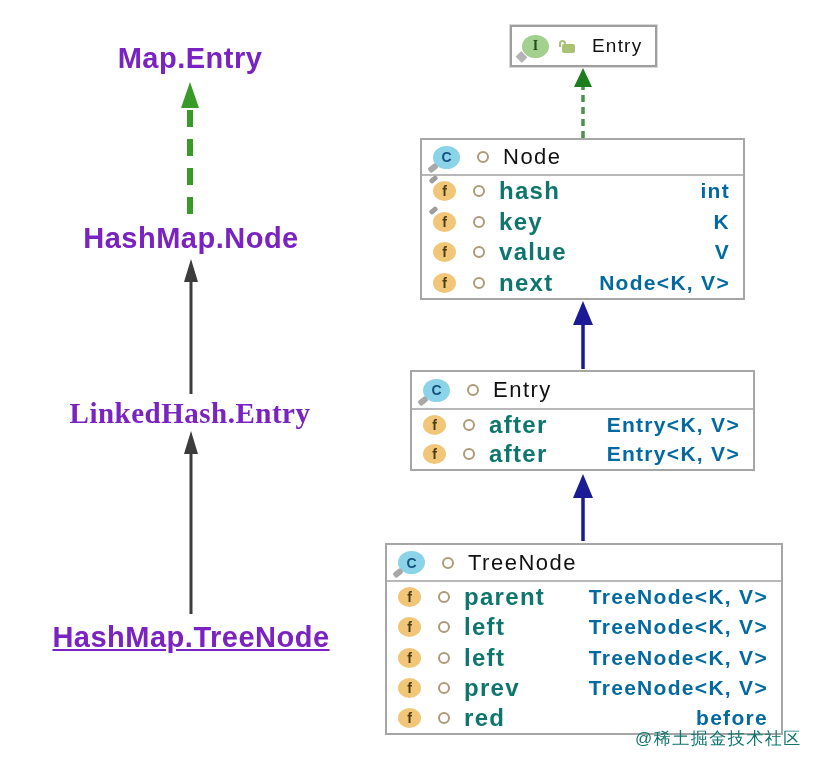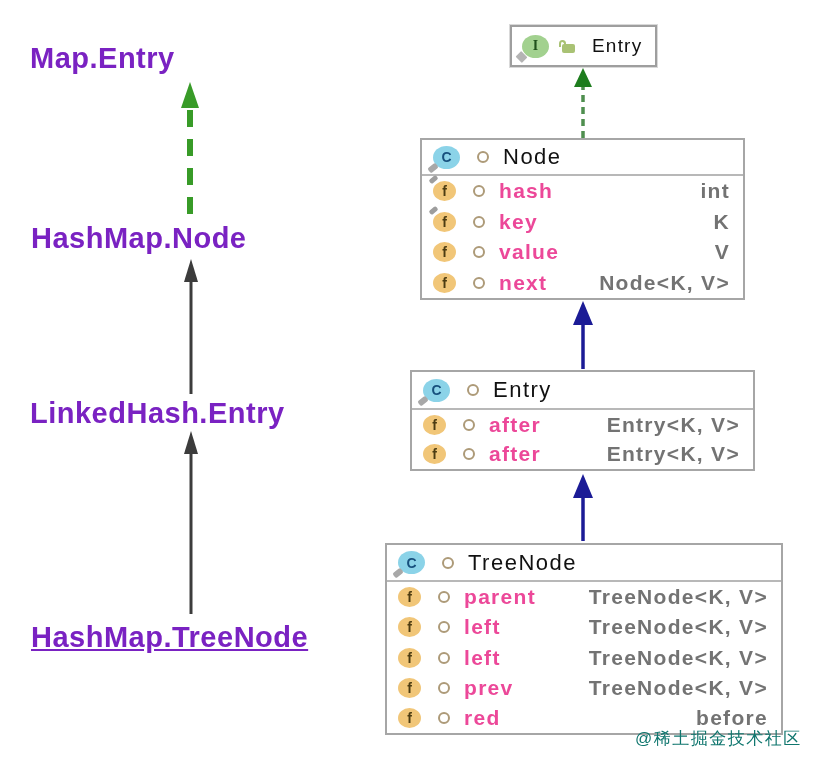--- a/index.html
+++ b/index.html
@@ -11,21 +11,21 @@
     position:relative;
     width:822px;height:768px;
     background:#ffffff;
     overflow:hidden;
   }
 
   
   .plabel{
     position:absolute;
     width:320px;
-    text-align:left;
+    text-align:center;
     font-weight:bold;
     font-size:29px;
     letter-spacing:.5px;
     color:#7a22c2;
     white-space:nowrap;
   }
   .arrow-svg{position:absolute;}
 
   
   .umlbox{
@@ -48,25 +48,25 @@
     flex:1 1 auto;
     display:flex;
     align-items:center;
     padding:0 13px 0 11px;
   }
   .title-t{
     font-size:22px;font-weight:normal;letter-spacing:1.5px;color:#111;
     margin-left:14px;white-space:nowrap;
   }
   .fname{
-    font-size:21px;font-weight:600;letter-spacing:1.3px;color:#ec4899;
+    font-size:24px;font-weight:600;letter-spacing:1.3px;color:#0f766e;
     margin-left:14px;white-space:nowrap;text-align:right;
   }
   .ftype{
-    font-size:21px;font-weight:600;letter-spacing:1.3px;color:#737373;
+    font-size:21px;font-weight:600;letter-spacing:1.3px;color:#0369a1;
     margin-left:auto;white-space:nowrap;
   }
 
   
   .cicon,.iicon,.ficon{
     position:relative;
     display:inline-flex;align-items:center;justify-content:center;
     border-radius:50%;
     flex:0 0 auto;
   }
@@ -134,21 +134,21 @@
     white-space:nowrap;
   }
 </style>
 </head>
 <body>
 
 <div id="stage">
 
   <div class="plabel" style="left:30px;top:42px;">Map.Entry</div>
   <div class="plabel" style="left:31px;top:222px;">HashMap.Node</div>
-  <div class="plabel" style="left:30px;top:397px;">LinkedHash.Entry</div>
+  <div class="plabel" style="left:30px;top:397px;font-family:Liberation Serif, serif;">LinkedHash.Entry</div>
   <div class="plabel" style="left:31px;top:621px;text-decoration:underline;">HashMap.TreeNode</div>
 
   <svg class="arrow-svg" style="left:179px;top:80px;" width="22" height="136">
     <line x1="11" y1="134" x2="11" y2="26" stroke="#389b28" stroke-width="6" stroke-dasharray="17,12"></line>
     <polygon points="11,2 2,28 20,28" fill="#389b28"></polygon>
   </svg>
 
   <svg class="arrow-svg" style="left:182px;top:258px;" width="18" height="138">
     <line x1="9" y1="136" x2="9" y2="18" stroke="#3c3c3c" stroke-width="3"></line>
     <polygon points="9,1 2,24 16,24" fill="#3c3c3c"></polygon>

